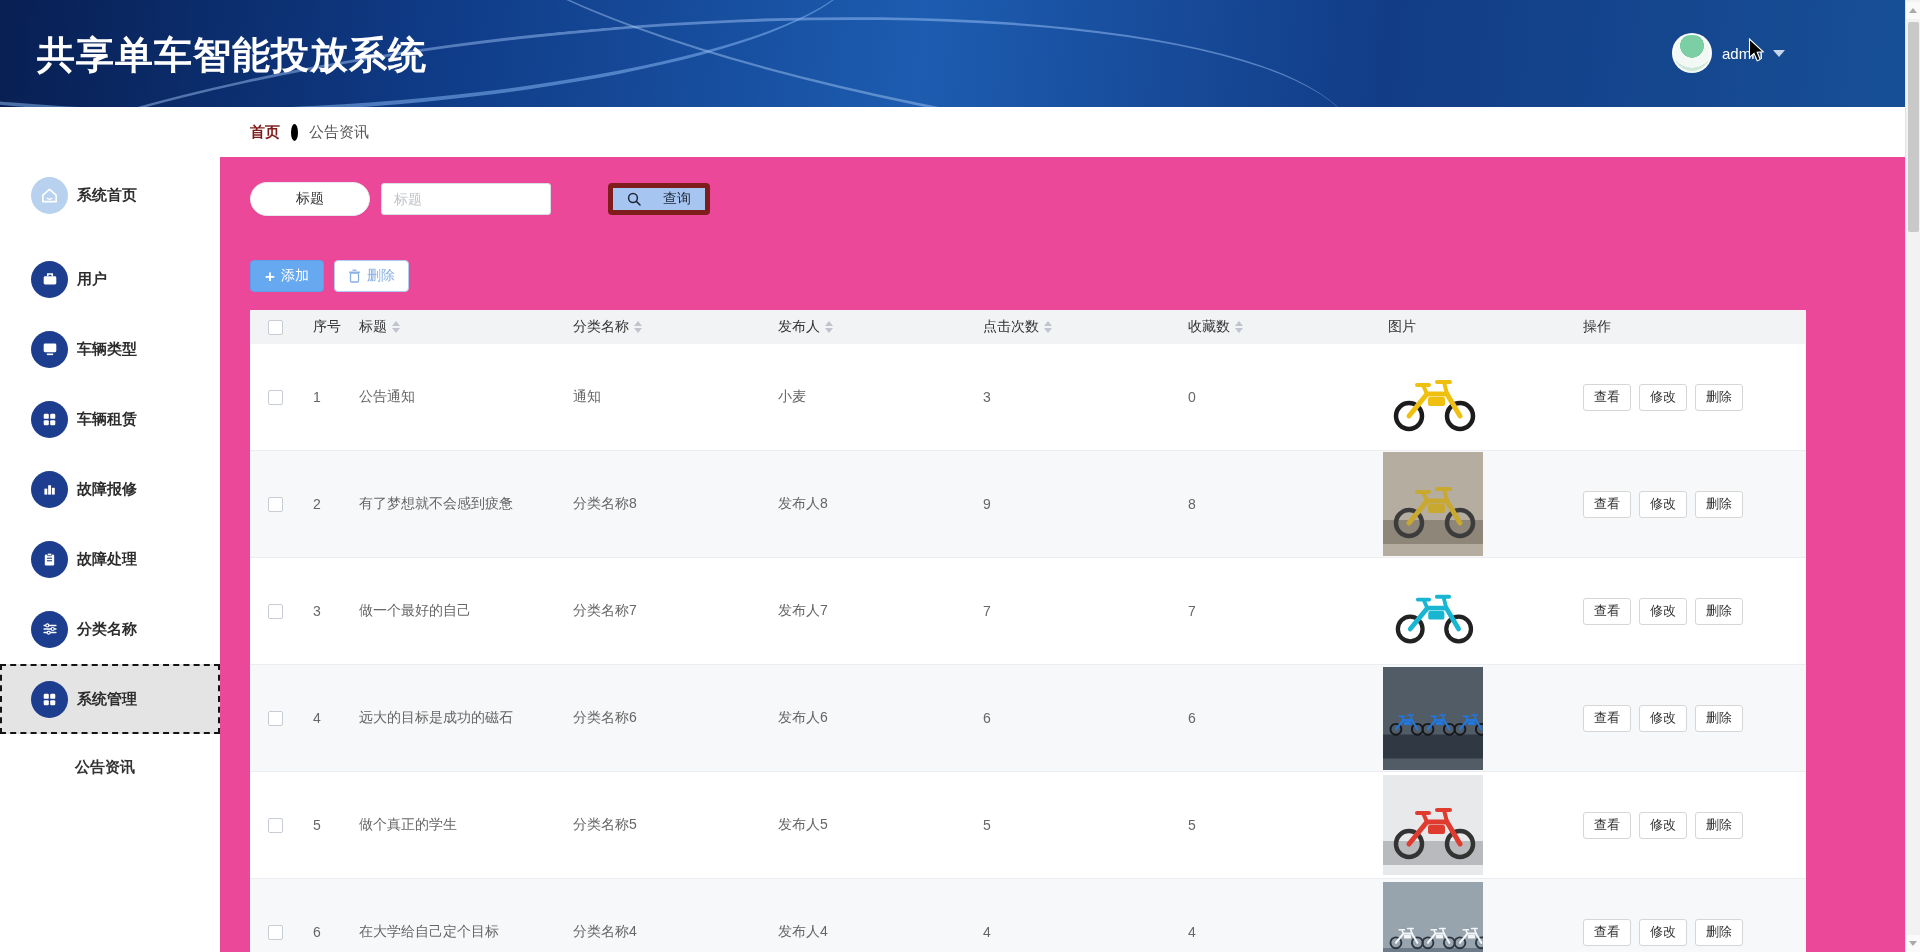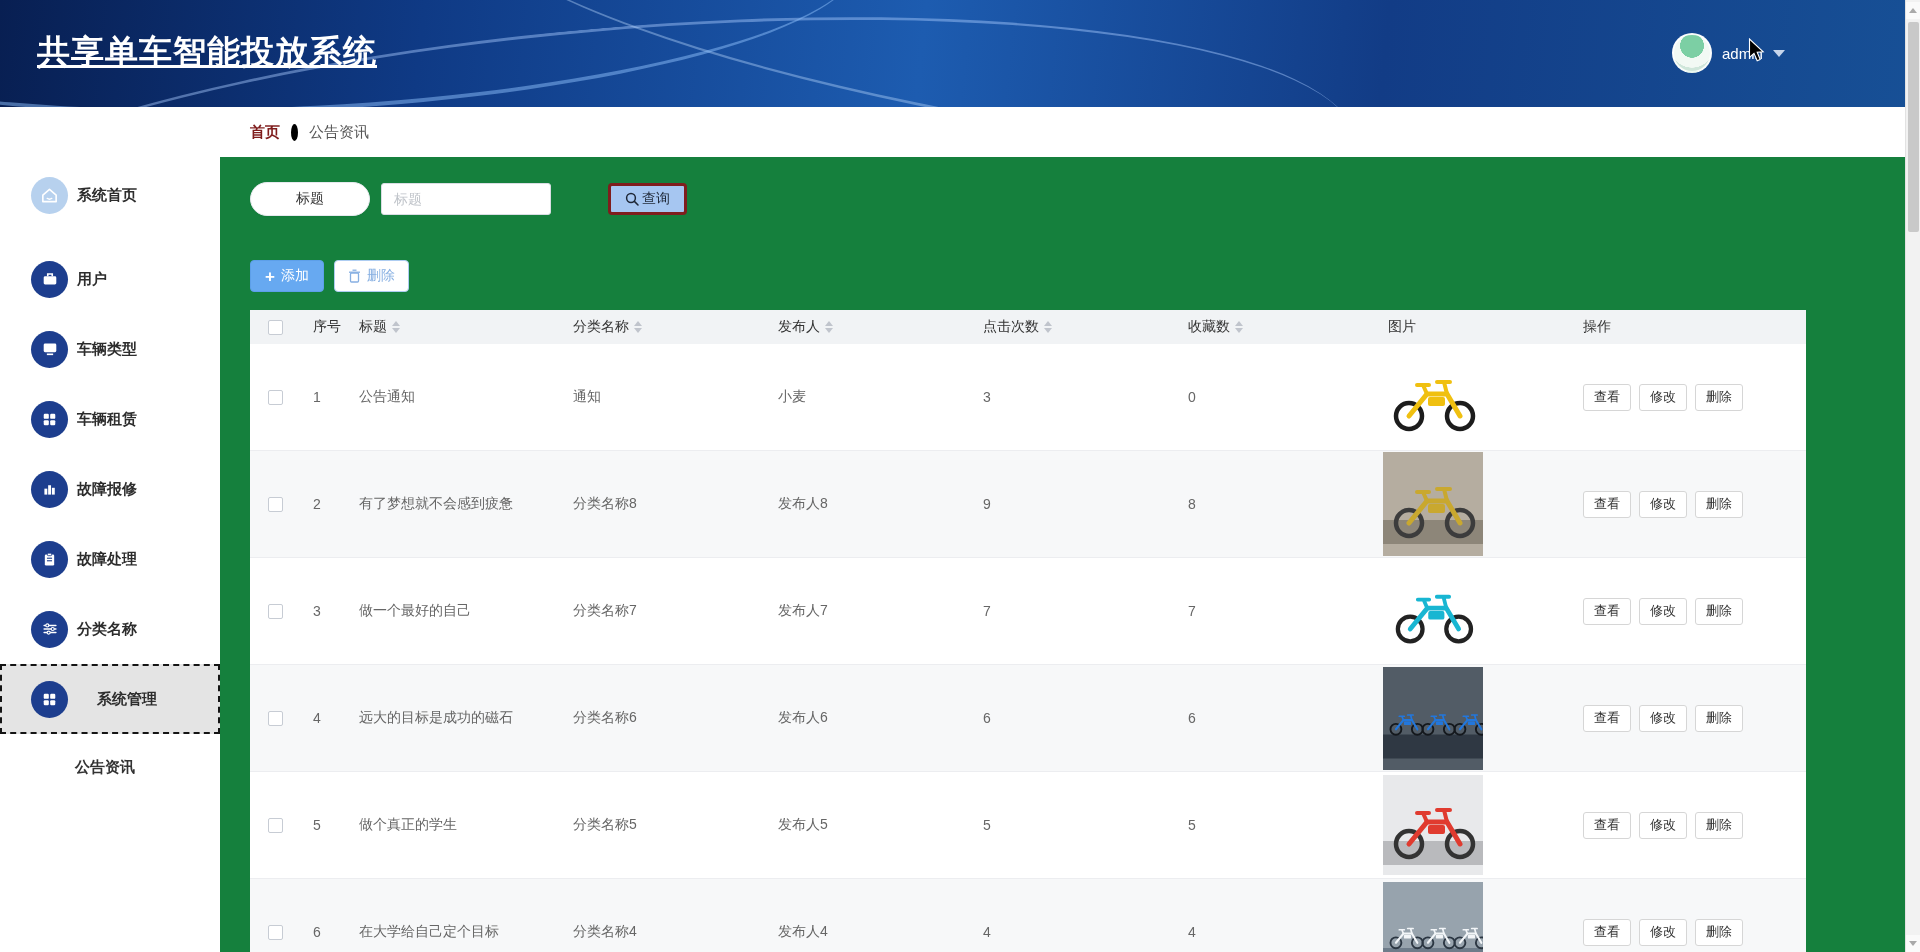--- a/index.html
+++ b/index.html
@@ -8,54 +8,54 @@
 
   
   .app-header { position:absolute; left:0; top:0; width:1920px; height:107px; overflow:hidden;
     background: linear-gradient(96deg,#081f52 0%,#0f3a85 22%,#1d5cb0 48%,#123c86 72%,#175096 100%); }
   .app-header .streak1 { position:absolute; width:1500px; height:360px; left:-140px; top:28px; border-radius:50%;
     border-top:3px solid rgba(170,205,255,.45); transform:rotate(-5deg); }
   .app-header .streak2 { position:absolute; width:1900px; height:420px; left:430px; top:-250px; border-radius:50%;
     border-bottom:3px solid rgba(190,220,255,.40); transform:rotate(5deg); }
   .app-header .streak3 { position:absolute; width:1100px; height:240px; left:-240px; top:-130px; border-radius:50%;
     border-bottom:4px solid rgba(140,190,250,.5); transform:rotate(-3deg); }
-  .app-title { position:absolute; left:37px; top:30px; color:#fff; font-size:33px; font-weight:bold; letter-spacing:1px;text-decoration:underline; }
+  .app-title { position:absolute; left:37px; top:30px; color:#fff; font-size:38px; font-weight:bold; letter-spacing:1px; }
   .user-menu { position:absolute; left:1672px; top:25px; height:56px; display:flex; align-items:center; gap:10px; cursor:pointer; }
   .avatar { width:40px; height:40px; border-radius:50%; border:2px solid rgba(255,255,255,.85);
     background: radial-gradient(circle at 50% 30%, #7ccfa4 0 38%, #f2f9f4 39% 70%, #cfe6da 71%); }
   .user-name { color:#fff; font-size:15px; }
   .user-caret { width:0; height:0; border-left:6px solid transparent; border-right:6px solid transparent; border-top:7px solid #c7d6ec; }
 
   
   .sidebar { position:absolute; left:0; top:107px; width:220px; height:845px; background:#fff; padding-top:53px;font-weight:bold; }
   .side-item { height:70px; display:flex; align-items:center; padding-left:31px; cursor:pointer; }
   .side-item.first { margin-bottom:14px; }
-  .side-item.selected { background:#e4e4e4; border:2px dashed #141414; padding-left:29px;gap:20px; }
+  .side-item.selected { background:#e4e4e4; border:2px dashed #141414; padding-left:29px; }
   .icon-circle { width:37px; height:37px; border-radius:50%; display:flex; align-items:center; justify-content:center; flex:0 0 37px; }
   .icon-circle.light { background:#b7d1ee; }
   .icon-circle.dark  { background:#1d3e8e; }
   .side-label { margin-left:9px; font-size:15px; color:#2d2d2d; white-space:nowrap; }
   .sub-item { height:66px; display:flex; align-items:center; padding-left:75px; font-size:15px; color:#333; cursor:pointer; }
 
   
   .main { position:absolute; left:220px; top:107px; width:1700px; height:845px; }
   .breadcrumb { height:50px; background:#fff; display:flex; align-items:center; padding-left:30px; gap:11px; }
   .bc-home { font-size:15px; font-weight:bold; color:#7f1d1d; }
   .bc-sep { width:7px; height:17px; background:#000; border-radius:50%; }
   .bc-current { font-size:15px; color:#565656; }
-  .content { background:#15803d; height:795px; padding:25px 0 0 30px; overflow:hidden; }
+  .content { background:#ec4899; height:795px; padding:25px 0 0 30px; overflow:hidden; }
 
   .search-row { display:flex; align-items:center; height:34px; }
   .pill-btn { width:120px; height:34px; background:#fff; border:1px solid #e6e9ee; border-radius:17px;
     font-size:14px; color:#333; cursor:pointer; box-shadow:0 1px 2px rgba(0,0,0,.04); }
   .search-input { margin-left:11px; width:170px; height:32px; background:#fff; border:1px solid #d9dde3; border-radius:3px;
     padding:0 12px; font-size:14px; color:#333; outline:none; font-family:inherit; }
   .search-input::placeholder { color:#bfc3c9; }
-  .query-btn { margin-left:57px; height:32px; padding:2px 14px; background:#a6c6f1; border:3px solid #7f1d1d; border-radius:4px;
-    display:inline-flex; align-items:center; gap:3px; font-size:14px; color:#1e2736; cursor:pointer; }
+  .query-btn { margin-left:57px; height:32px; padding:2px 14px; background:#a6c6f1; border:5px solid #7f1d1d; border-radius:4px;
+    display:inline-flex; align-items:center; gap:22px; font-size:14px; color:#1e2736; cursor:pointer; }
 
   .toolbar { margin-top:44px; display:flex; gap:10px; }
   .add-btn { height:32px; padding:0 14px; background:#67a9f1; border:1px solid #5d9fe9; border-radius:4px;
     display:inline-flex; align-items:center; gap:6px; font-size:14px; color:#fff; cursor:pointer; }
   .add-btn .plus { font-size:17px; font-weight:bold; line-height:1; }
   .del-btn { height:32px; padding:0 13px; background:#fff; border:1px solid #aecdf2; border-radius:4px;
     display:inline-flex; align-items:center; gap:6px; font-size:14px; color:#86afe2; cursor:pointer; }
 
   table.grid { margin-top:18px; width:1556px; border-collapse:separate; border-spacing:0; table-layout:fixed; background:#fff; }
   .grid thead th { height:34px; background:#f1f3f5; font-size:14px; font-weight:500; color:#333;

